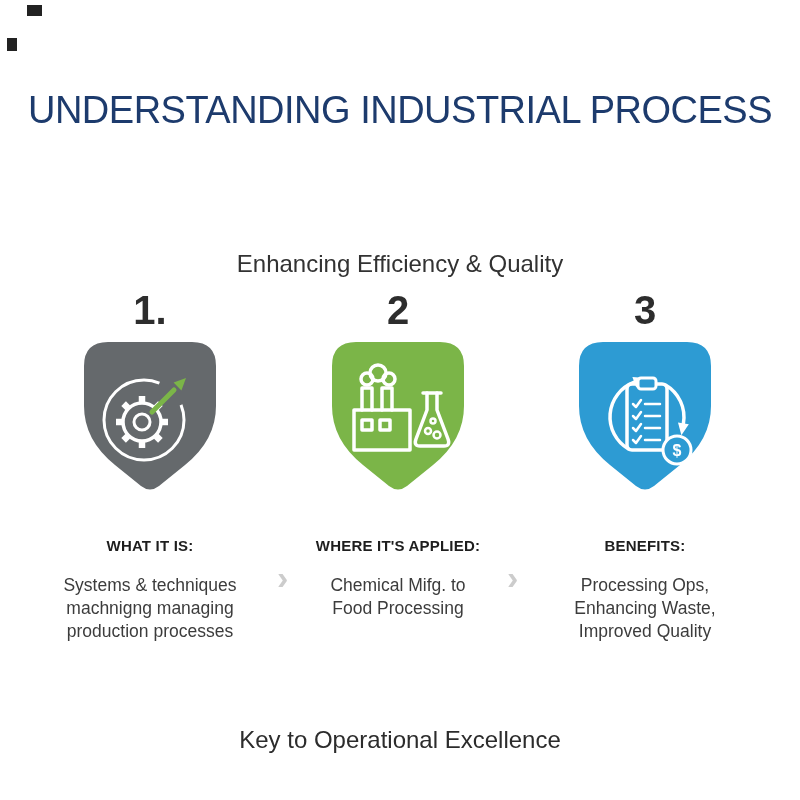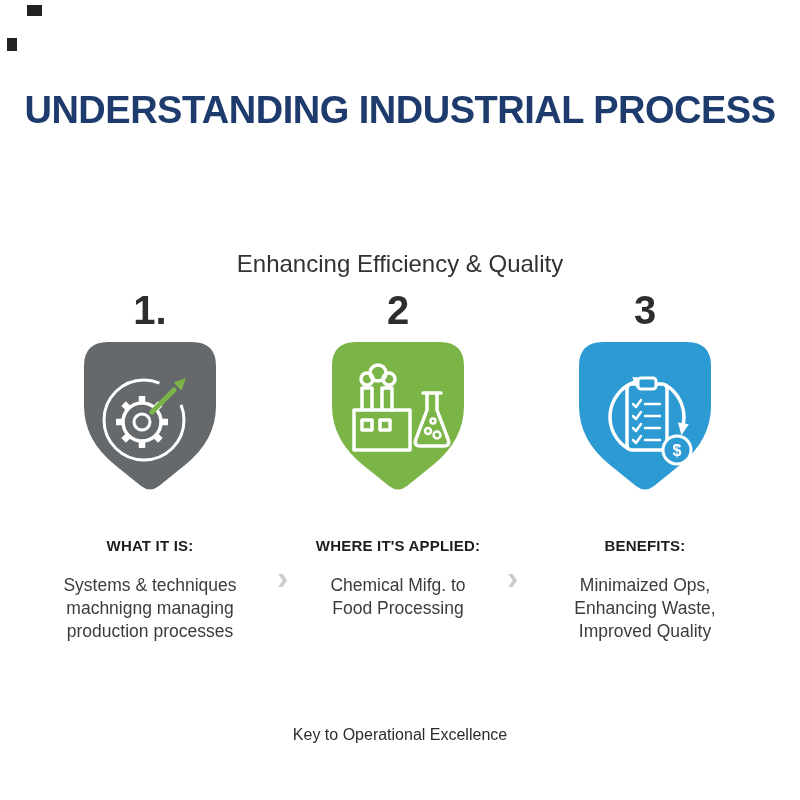--- a/index.html
+++ b/index.html
@@ -6,21 +6,21 @@
   .canvas {
     position:relative; width:800px; height:800px; background:#ffffff;
     font-family:"Liberation Sans", sans-serif; overflow:hidden;
   }
   .glitch { position:absolute; background:#222222; }
   .glitch.a { left:27px; top:5px; width:15px; height:11px; }
   .glitch.b { left:7px; top:38px; width:10px; height:13px; }
 
   .title {
     position:absolute; top:88px; left:0; right:0; text-align:center;
-    color:#1d3b6d; font-weight:700; font-size:38px; line-height:1.18;
+    color:#1d3b6d; font-weight:400; font-size:38px; line-height:1.18;
     letter-spacing:-0.5px;
   }
   .subtitle {
     position:absolute; top:206px; left:0; right:0; text-align:center;
     color:#323232; font-size:24px;margin-top:44px;
   }
 
   .step { position:absolute; top:290px; width:230px; text-align:center; }
   .step.s1 { left:35px; }
   .step.s2 { left:283px; }
@@ -39,21 +39,21 @@
 
   .chevron {
     position:absolute; top:560px; font-size:34px; line-height:1;
     color:#cccccc; font-weight:700;
   }
   .chevron.c1 { left:277px; }
   .chevron.c2 { left:507px; }
 
   .footer {
     position:absolute; top:726px; left:0; right:0; text-align:center;
-    font-size:16px; color:#2c2c2c;
+    font-size:24px; color:#2c2c2c;
   }
 </style>
 </head>
 <body>
 
 <div class="canvas">
 
   <div class="glitch a"></div>
   <div class="glitch b"></div>
 
@@ -152,21 +152,21 @@
           <line x1="70" y1="102" x2="85" y2="102" stroke-width="2.5"></line>
         </g>
         <g>
           <circle cx="102" cy="112" r="14" stroke="#ffffff" stroke-width="3" fill="#2d9bd3"></circle>
           <text x="102" y="118" font-size="16" font-weight="bold" fill="#ffffff" text-anchor="middle">$</text>
         </g>
       </svg>
     </span>
     <div class="step-heading">BENEFITS:</div>
     <div class="step-lines">
-      <div>Minimaized Ops,</div>
+      <div>Processing Ops,</div>
       <div>Enhancing Waste,</div>
       <div>Improved Quality</div>
     </div>
   </div>
 
   <div class="footer">Key to Operational Excellence</div>
 
 </div>
 
 </body></html>

